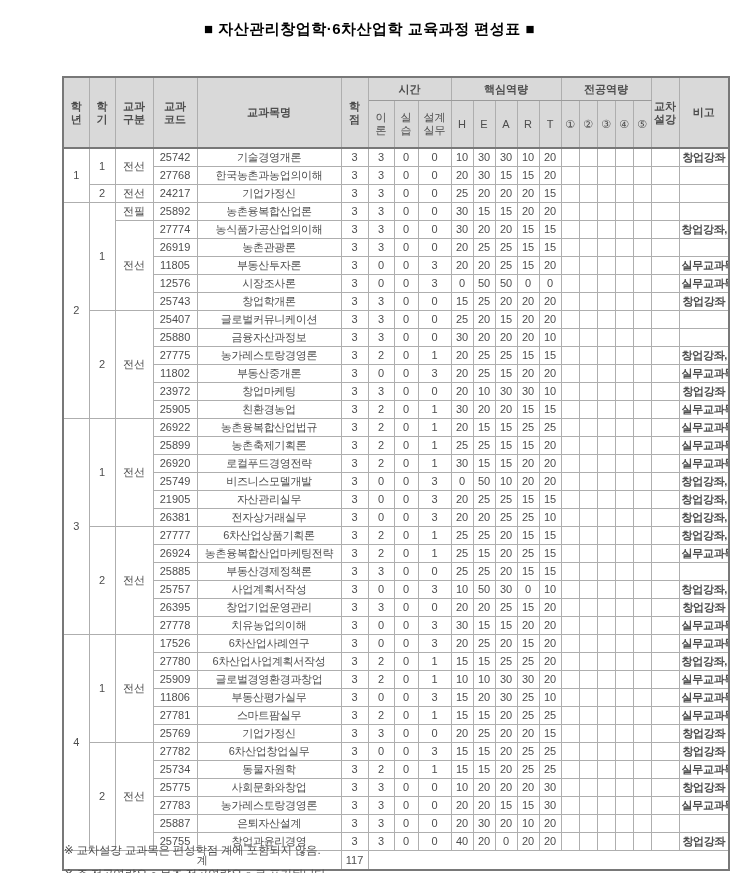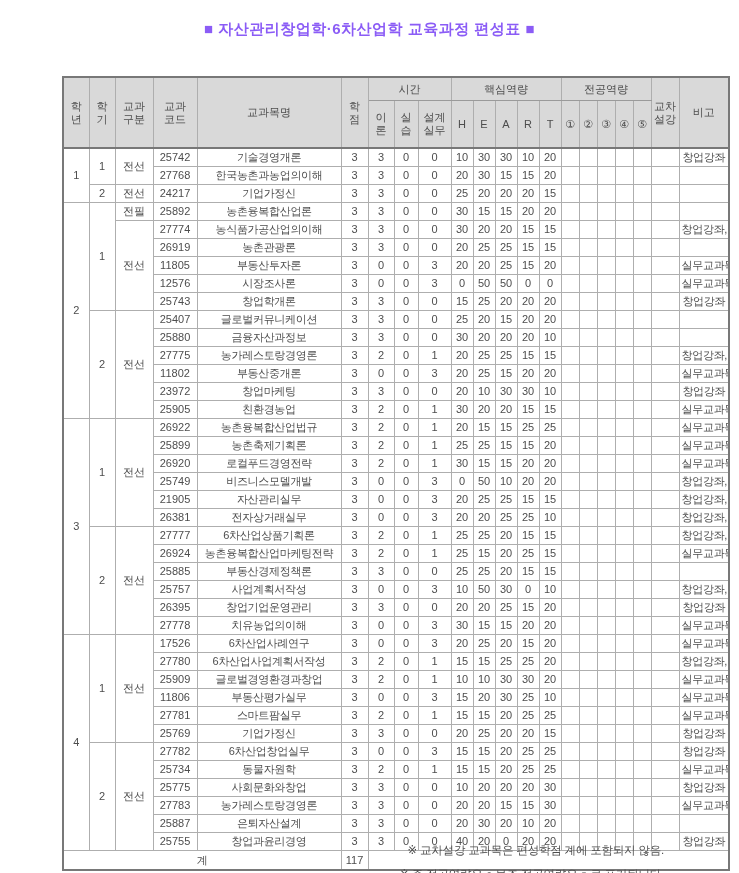--- a/index.html
+++ b/index.html
@@ -3,54 +3,54 @@
 <meta charset="utf-8">
 <style>
   html,body{margin:0;padding:0;background:#ffffff;}
   body{
     width:739px;height:873px;position:relative;
     font-family:"Liberation Sans","DejaVu Sans",sans-serif;
     color:#4d4d4d;
   }
   .title{
     position:absolute;top:20px;left:0;width:739px;
-    text-align:center;font-size:15px;font-weight:bold;color:#8b5cf6;
+    text-align:center;font-size:15px;font-weight:bold;color:#000000;
     letter-spacing:0.5px;
   }
   table.cur{
     position:absolute;top:76px;left:62px;
     border-collapse:collapse;table-layout:fixed;width:666px;
     border:2px solid #787878;
     font-size:11px;color:#4d4d4d;
   }
   table.cur th, table.cur td{
     border:1px solid #aeaeae;
     padding:0 2px;
     text-align:center;vertical-align:middle;
     overflow:hidden;white-space:nowrap;
   }
   table.cur thead th{
     background:#d9d9d9;
     font-weight:normal;
     white-space:pre-line;line-height:1.15;
     border-bottom-color:#9a9a9a;
   }
-  thead tr.h1 th{height:22px;}
+  thead tr.h1 th{height:22px;font-weight:bold;}
   thead tr.h2 th{height:46px;}
   tbody td{height:17px;line-height:17px;}
   tbody tr:first-child td{border-top:2px solid #787878;}
   td.tl{text-align:left;padding-left:5px;letter-spacing:-0.3px;}
-  td.note{text-align:left;padding-left:4px;letter-spacing:-0.3px;}
+  td.note{text-align:left;padding-left:4px;letter-spacing:-0.3px;font-weight:bold;}
   .bl-dark{border-left-color:#8a8a8a !important;}
   tfoot td{height:18px;line-height:18px;background:#ffffff;}
   .footnotes{
     position:absolute;left:64px;top:843px;width:600px;
     font-size:11.5px;color:#4d4d4d;letter-spacing:-0.2px;
   }
-  .footnotes div{margin-bottom:9px;text-align:right;}
+  .footnotes div{margin-bottom:9px;}
 </style>
 </head>
 <body>
 
 <div class="title">■  자산관리창업학·6차산업학  교육과정  편성표  ■</div>
 
 <table class="cur">
   <colgroup>
     <col style="width:26px">
       <col style="width:26px">

